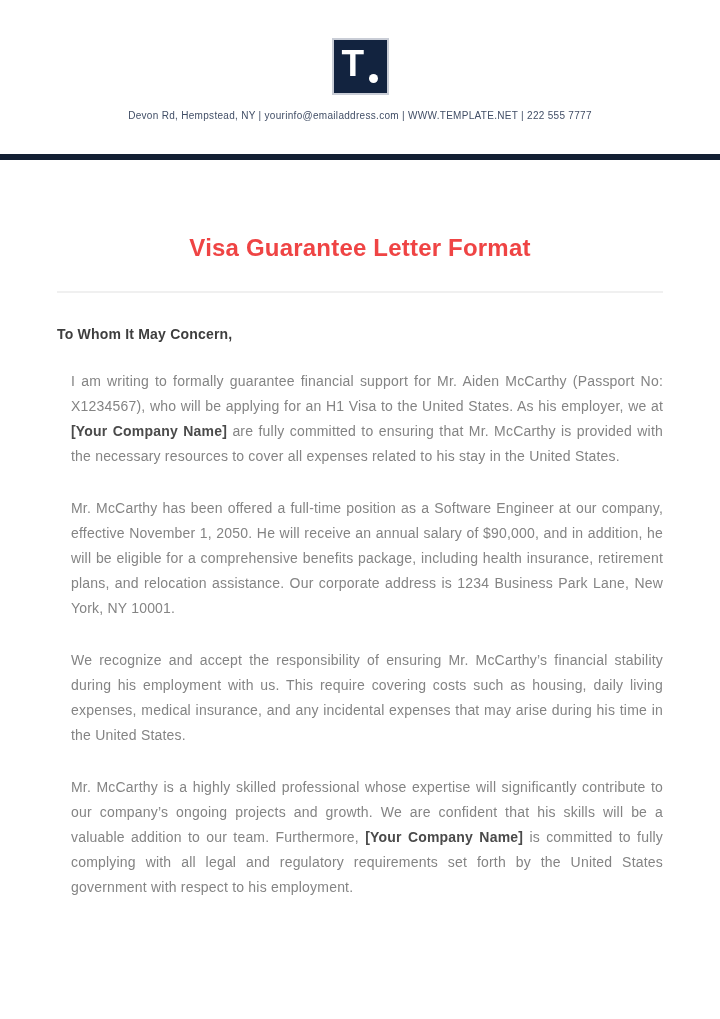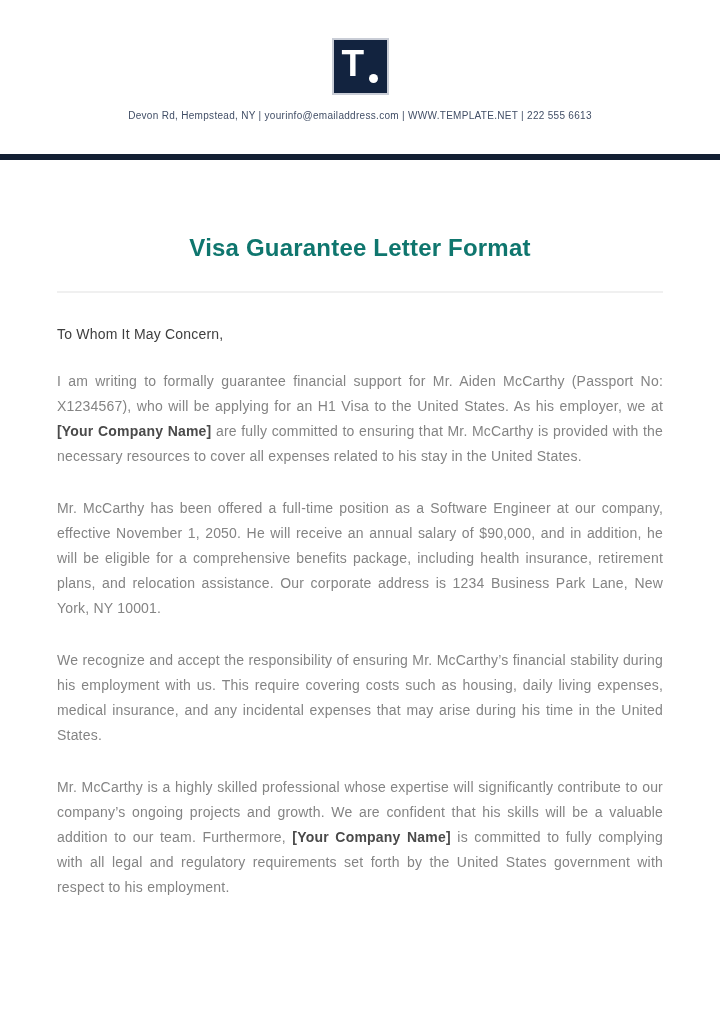--- a/index.html
+++ b/index.html
@@ -60,59 +60,60 @@
   }
   
   .content {
     padding: 0 57px;
   }
   .doc-title {
     margin-top: 74px;
     text-align: center;
     font-size: 24px;
     font-weight: 700;
-    color: #0f766e;
+    color: #ef4444;
     letter-spacing: 0.2px;
   }
   .title-divider {
     border: none;
     border-top: 2px solid #f0f0f0;
     margin: 29px 0 0 0;
   }
   .salutation {
     margin-top: 33px;
     font-size: 14px;
-    font-weight: normal;
+    font-weight: bold;
     color: #3e3e3e;
     letter-spacing: 0.2px;
   }
   .para {
     margin-top: 27px;
     font-size: 14px;
     line-height: 25px;
     color: #848484;
     text-align: justify;
     letter-spacing: 0.2px;
+    margin-left: 14px;
   }
   .para strong {
     color: #4a4a4a;
     font-weight: bold;
   }
 </style>
 </head>
 <body>
 
 <div class="page">
 
   <header class="letterhead">
     <div class="logo">
       <span class="logo-letter">T</span>
       <span class="logo-dot"></span>
     </div>
-    <div class="contact-line">Devon Rd, Hempstead, NY | yourinfo@emailaddress.com | WWW.TEMPLATE.NET | 222 555 6613</div>
+    <div class="contact-line">Devon Rd, Hempstead, NY | yourinfo@emailaddress.com | WWW.TEMPLATE.NET | 222 555 7777</div>
   </header>
 
   <div class="header-rule"></div>
 
   <main class="content">
 
     <h1 class="doc-title">Visa Guarantee Letter Format</h1>
 
     <hr class="title-divider">
 

